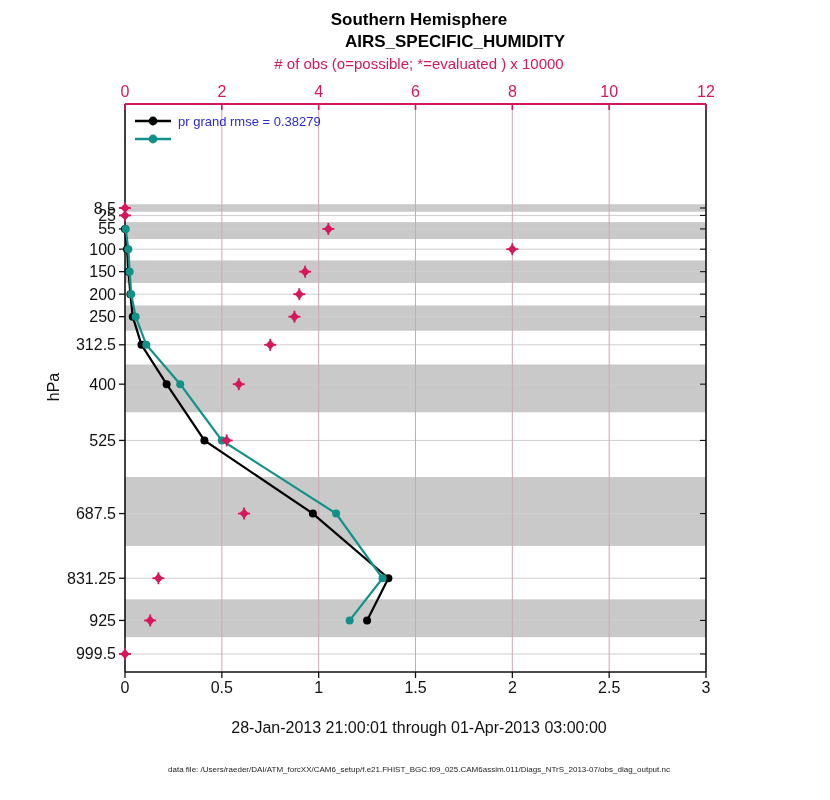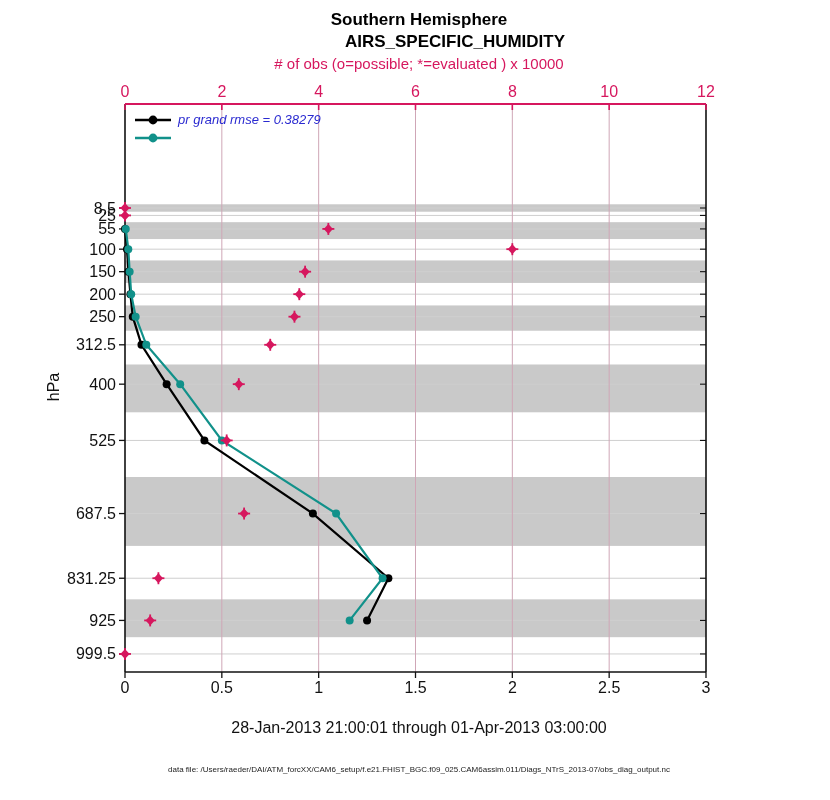--- a/index.html
+++ b/index.html
@@ -13,21 +13,21 @@
   .title2 { top:32px; font-size:17px; font-weight:bold; color:#000;padding-left:36px; }
   .obslabel { top:55px; font-size:15px; color:#d6175e; }
   .xlabel { top:697px; font-size:16px; color:#111; }
   .timespan { top:719px; font-size:16px; color:#111; }
   .datafile { top:765px; font-size:8px; color:#222; }
   .ylabel {
     left:34px; top:378px; width:40px; font-size:16px; color:#111;
     transform:rotate(-90deg); transform-origin:center; text-align:center;
   }
   .legend { left:133px; top:112px; }
-  .legend-row { display:flex; align-items:flex-start; height:18px;font-style:italic; }
+  .legend-row { display:flex; align-items:center; height:18px; }
   .legend-label { font-size:13px; color:#2a2ad0; margin-left:5px; white-space:nowrap; }
   svg.plot { position:absolute; left:0; top:0; font-family:"Liberation Sans", sans-serif; }
 </style>
 </head>
 <body>
 
 <div class="fig">
 
   <svg class="plot" id="plot-svg" width="830" height="800">
       <rect x="125" y="204.2875" width="581" height="7.425000000000011" fill="#c9c9c9"></rect>

